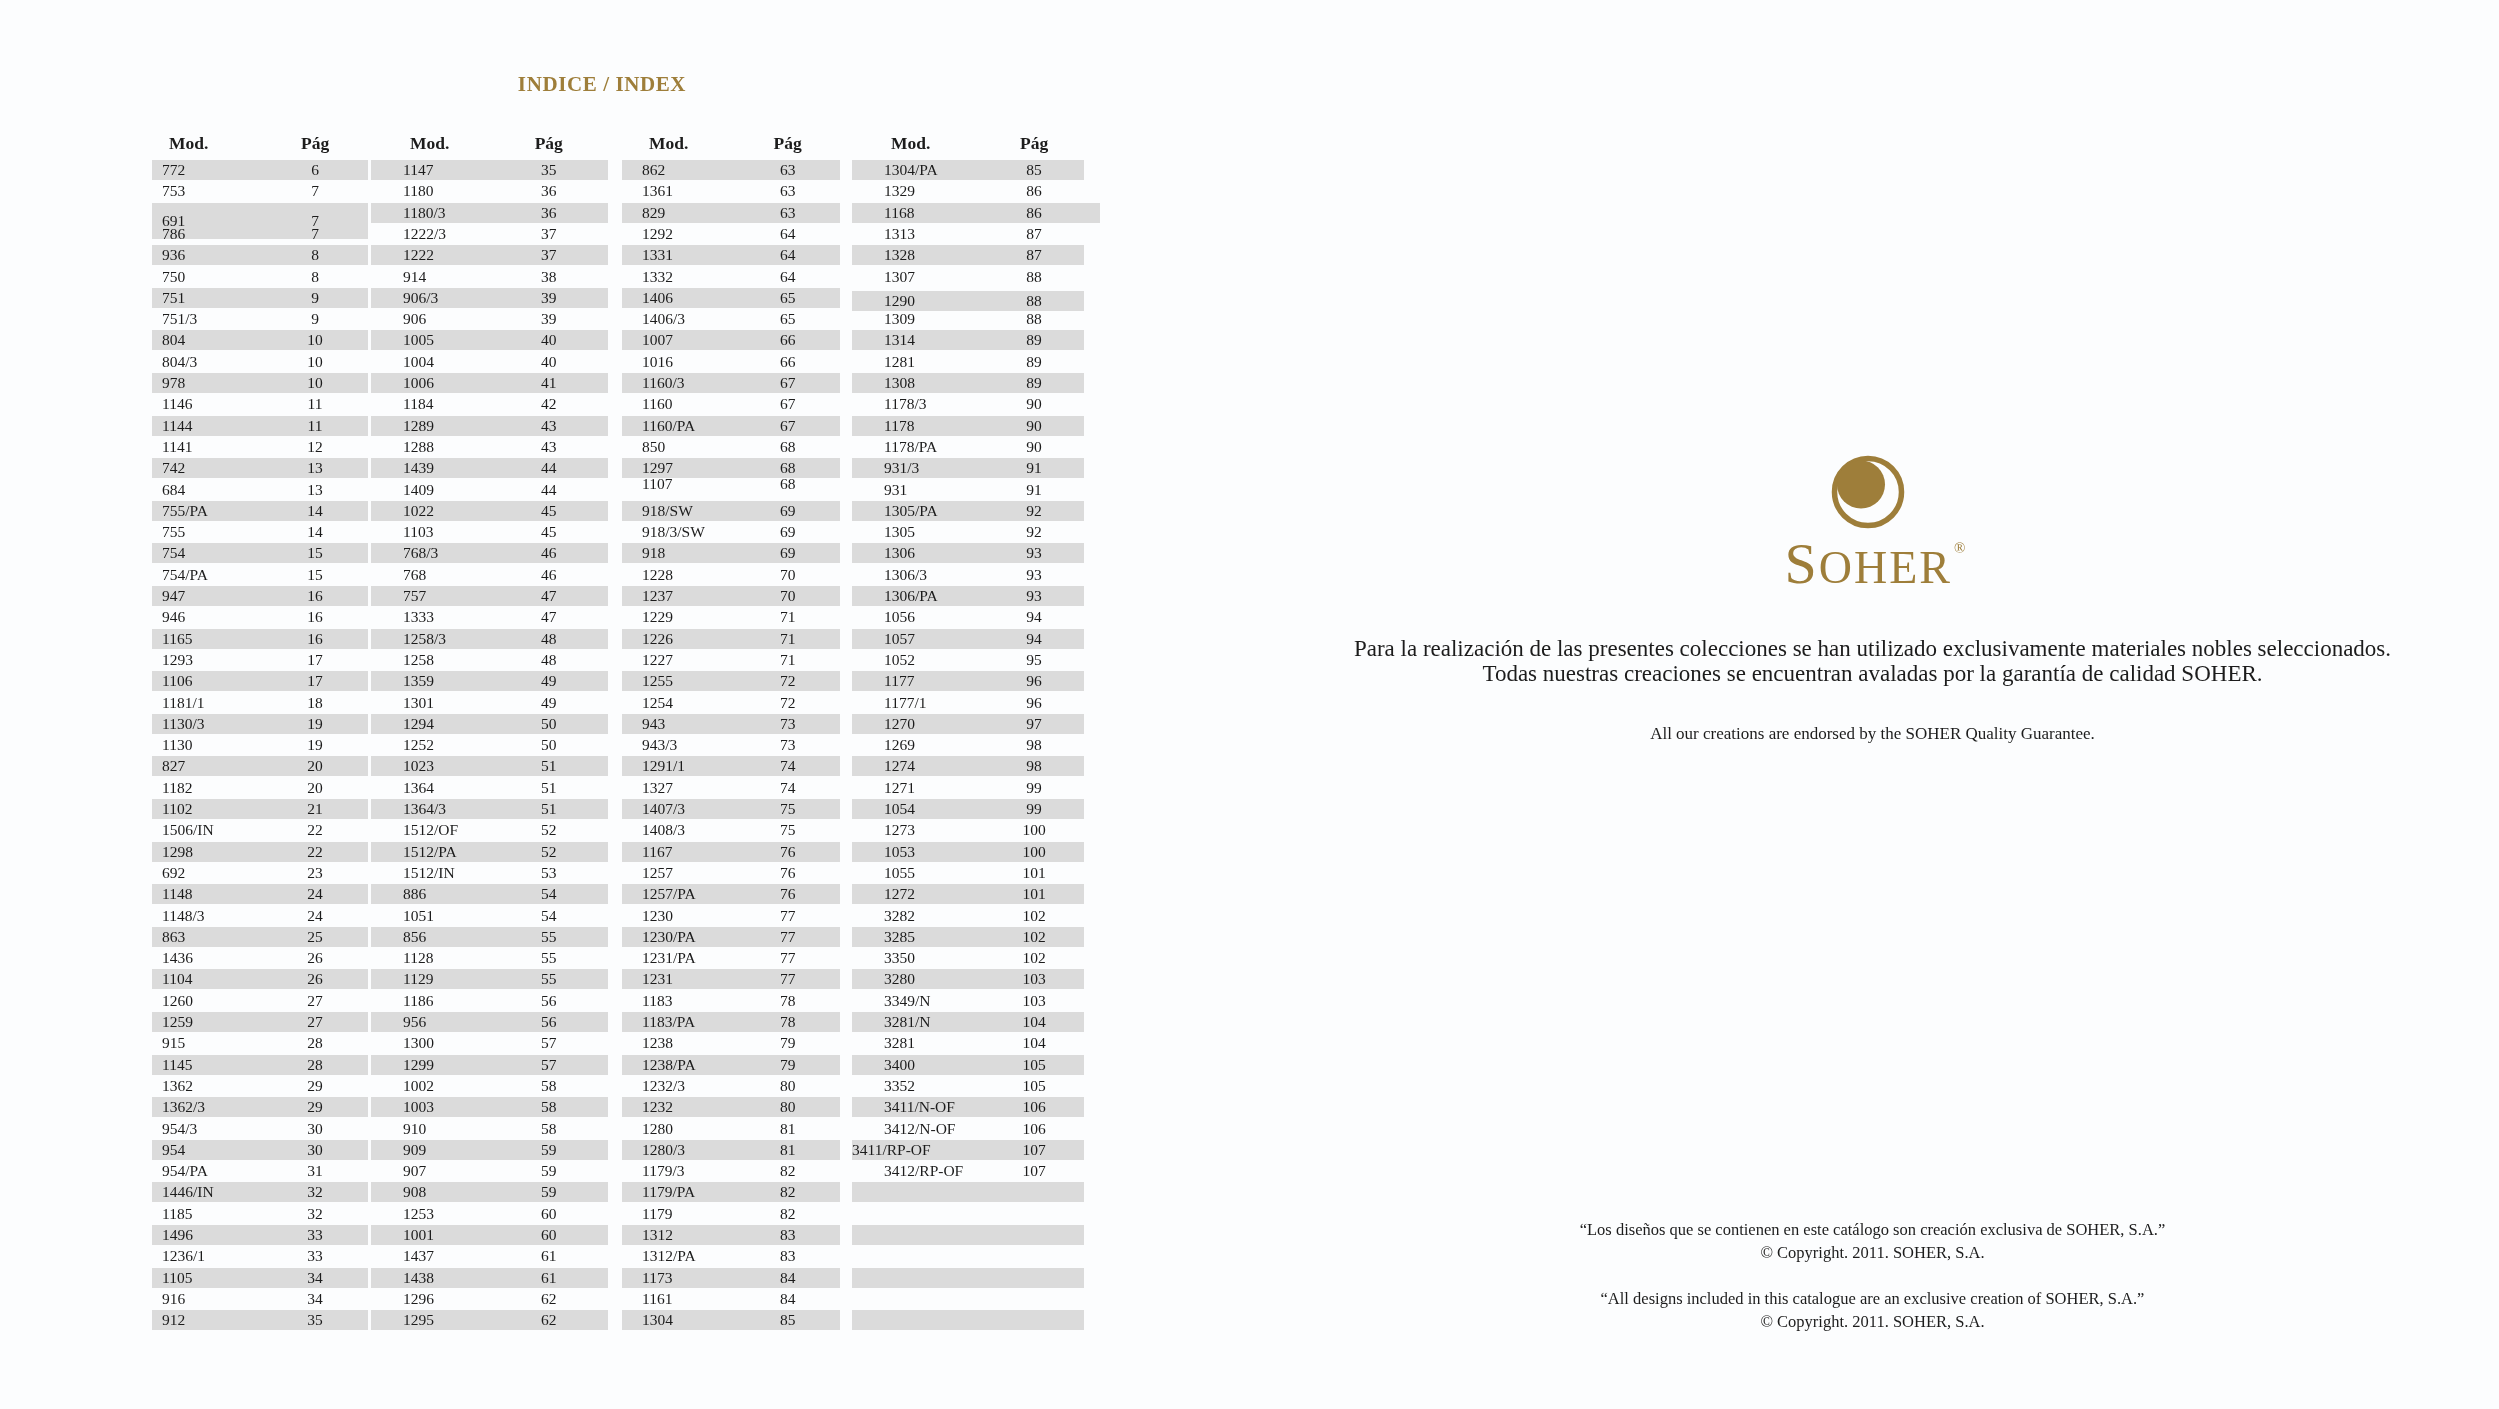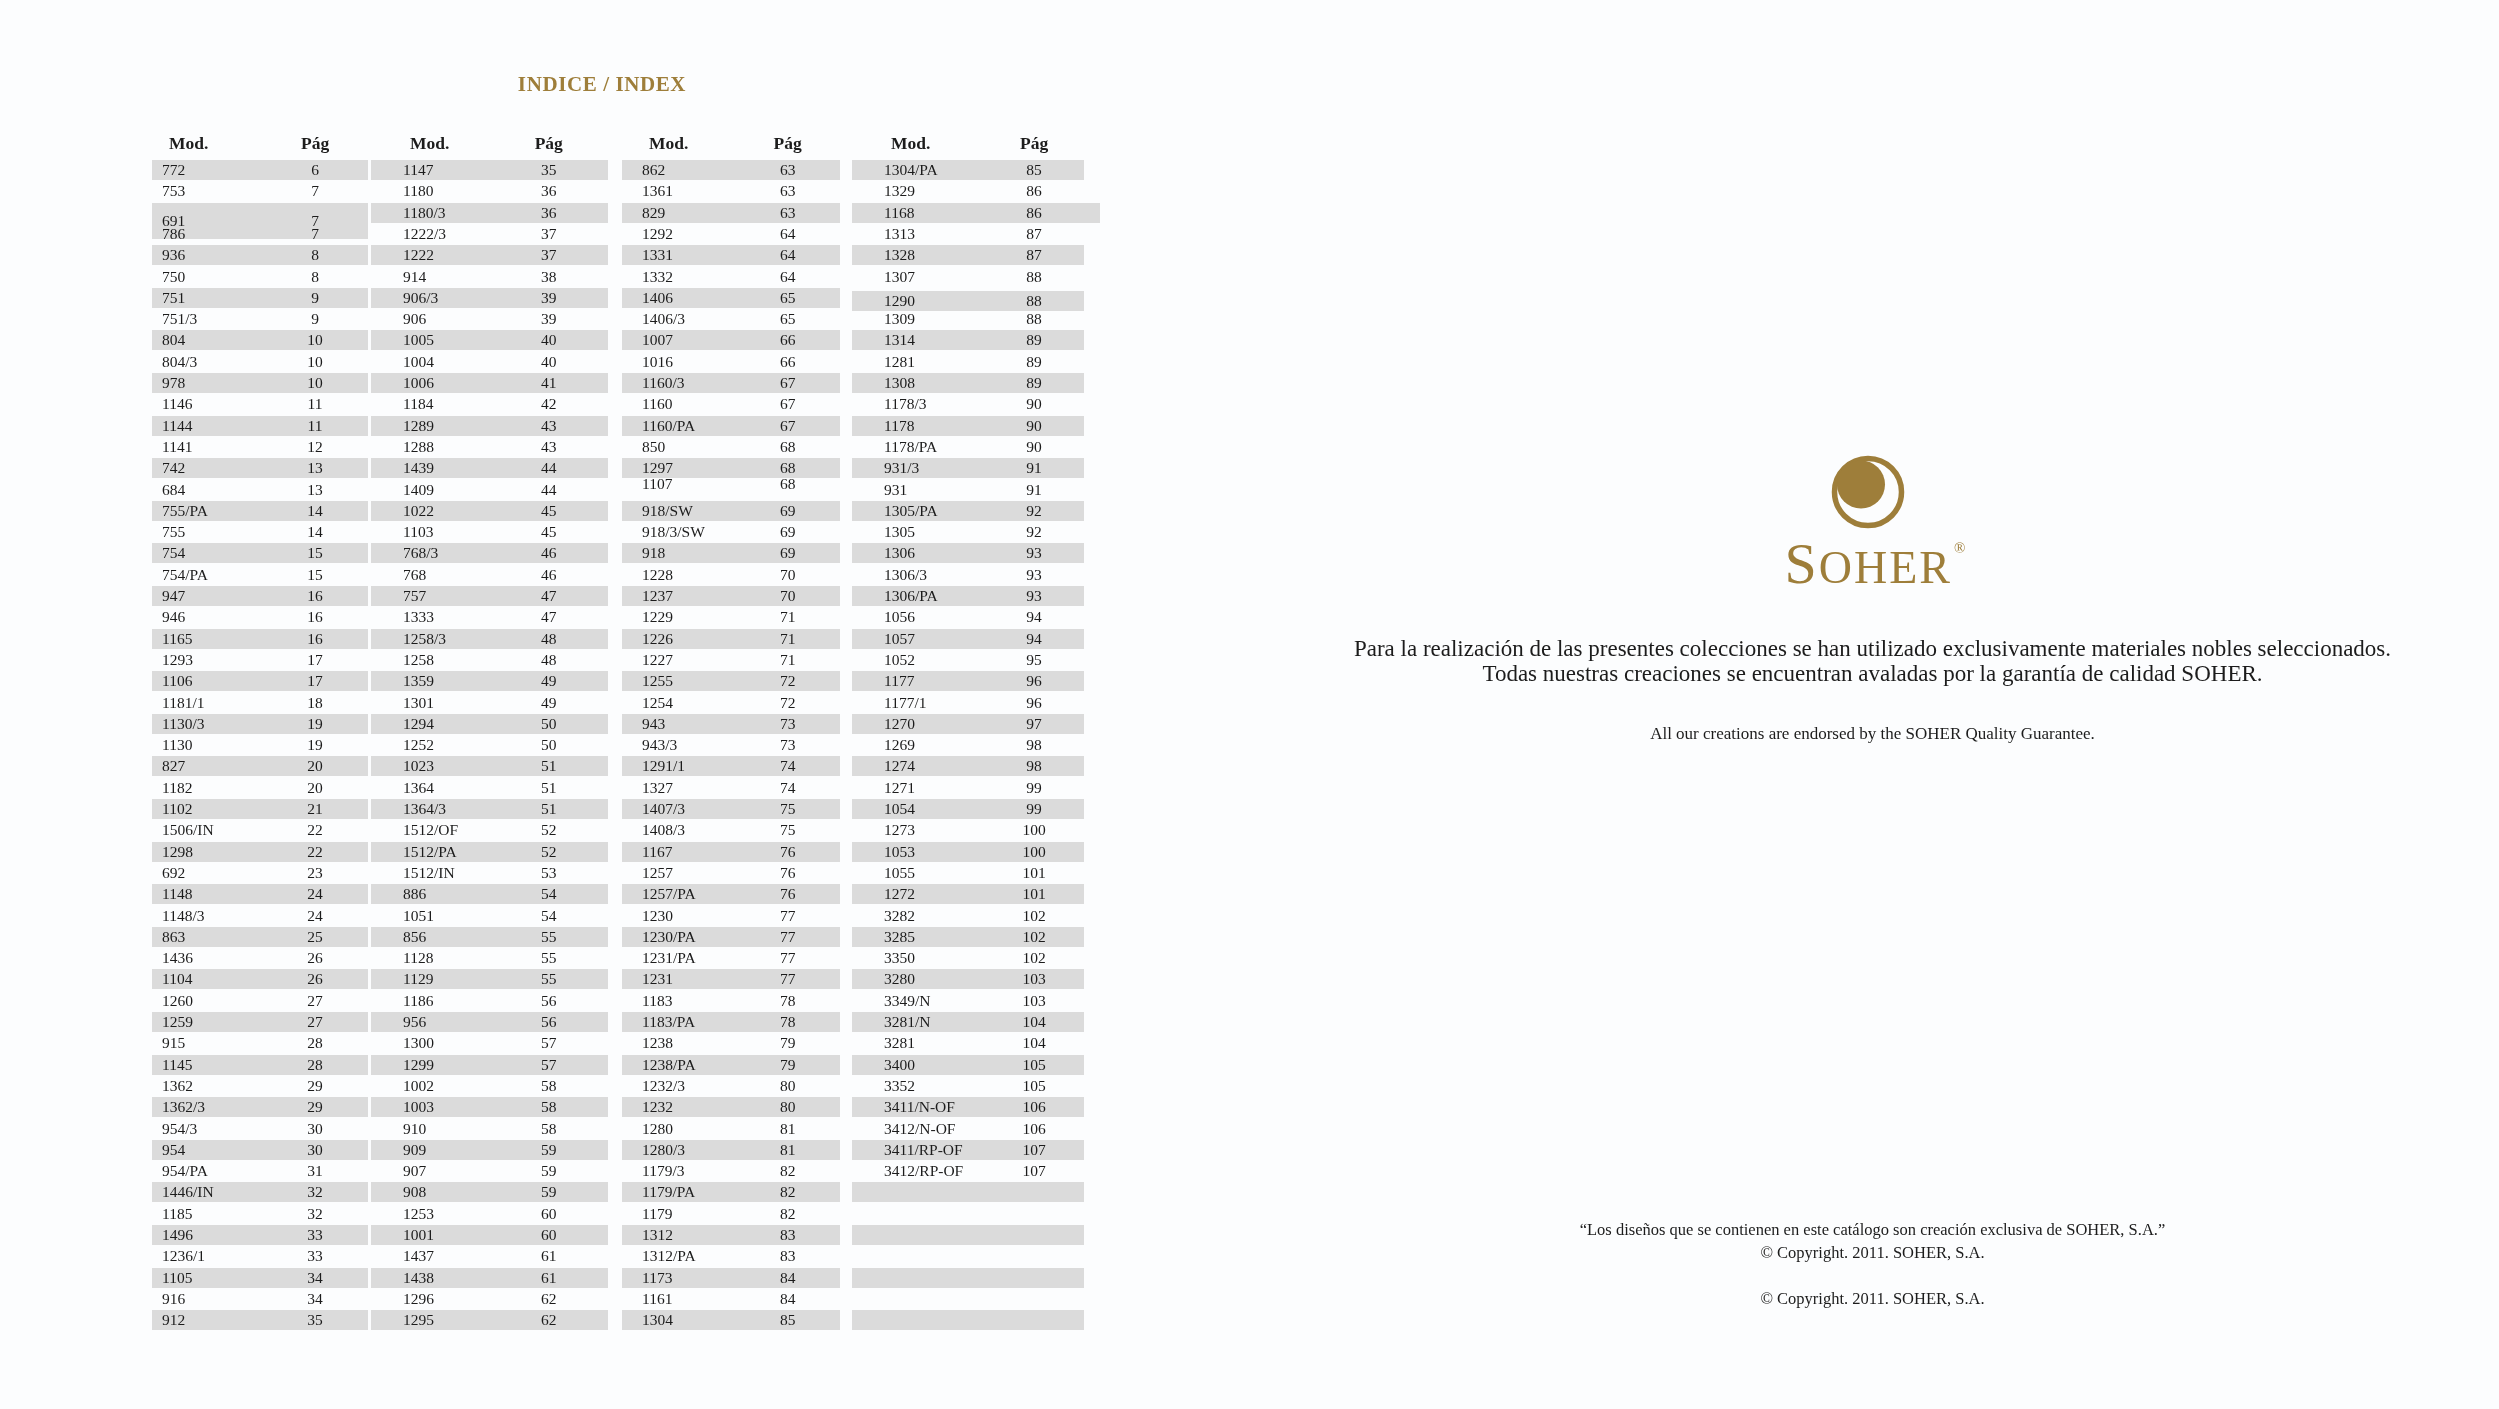--- a/index.html
+++ b/index.html
@@ -909,21 +909,21 @@
       </div>
       <div class="row stripe" style="left: 852px; top: 1097.2px; width: 232px; height: 20px;">
         <span class="mod-cell" style="padding-left: 32px;">3411/N-OF</span>
         <span class="pag-cell" style="left: 150.12px;">106</span>
       </div>
       <div class="row" style="left: 852px; top: 1118.5px; width: 232px; height: 20px;">
         <span class="mod-cell" style="padding-left: 32px;">3412/N-OF</span>
         <span class="pag-cell" style="left: 150.12px;">106</span>
       </div>
       <div class="row stripe" style="left: 852px; top: 1139.8px; width: 232px; height: 20px;">
-        <span class="mod-cell" style="padding-left: 32px;">3411/RP-OF</span>
+        <span class="mod-cell" style="">3411/RP-OF</span>
         <span class="pag-cell" style="left: 150.12px;">107</span>
       </div>
       <div class="row" style="left: 852px; top: 1161.1px; width: 232px; height: 20px;">
         <span class="mod-cell" style="padding-left: 32px;">3412/RP-OF</span>
         <span class="pag-cell" style="left: 150.12px;">107</span>
       </div>
       <div class="row stripe" style="left: 852px; top: 1182.4px; width: 232px; height: 20px;">
         <span class="mod-cell" style="padding-left: 32px;"></span>
         <span class="pag-cell" style="left: 150.12px;"></span>
       </div>
@@ -968,16 +968,17 @@
   <div class="statement statement-en">
     <div>All our creations are endorsed by the SOHER Quality Guarantee.</div>
   </div>
 
   <div class="footer footer-es">
     <div>“Los diseños que se contienen en este catálogo son creación exclusiva de SOHER, S.A.”</div>
     <div>©  Copyright. 2011. SOHER, S.A.</div>
   </div>
 
   <div class="footer footer-en">
+    <div>“All designs included in this catalogue are an exclusive creation of SOHER, S.A.”</div>
     <div>©  Copyright. 2011. SOHER, S.A.</div>
   </div>
 
 </div>
 
 </body></html>

